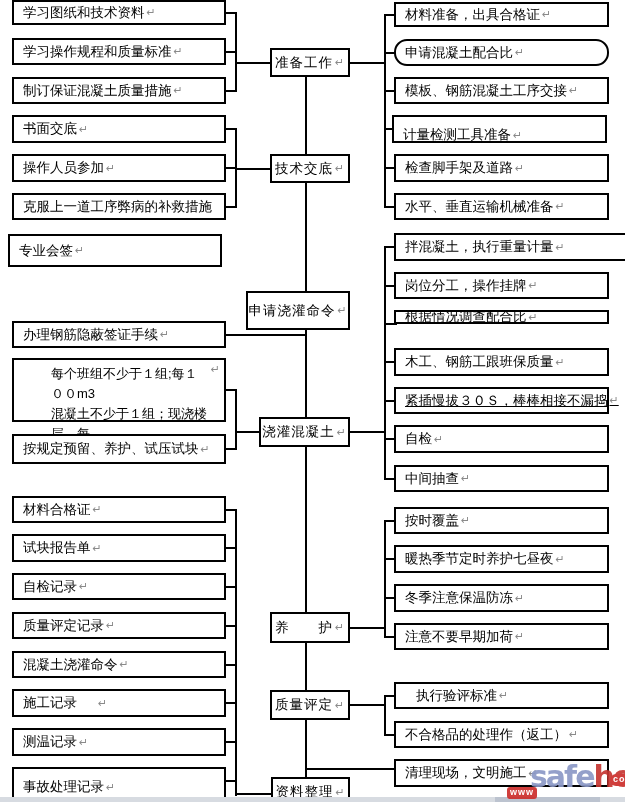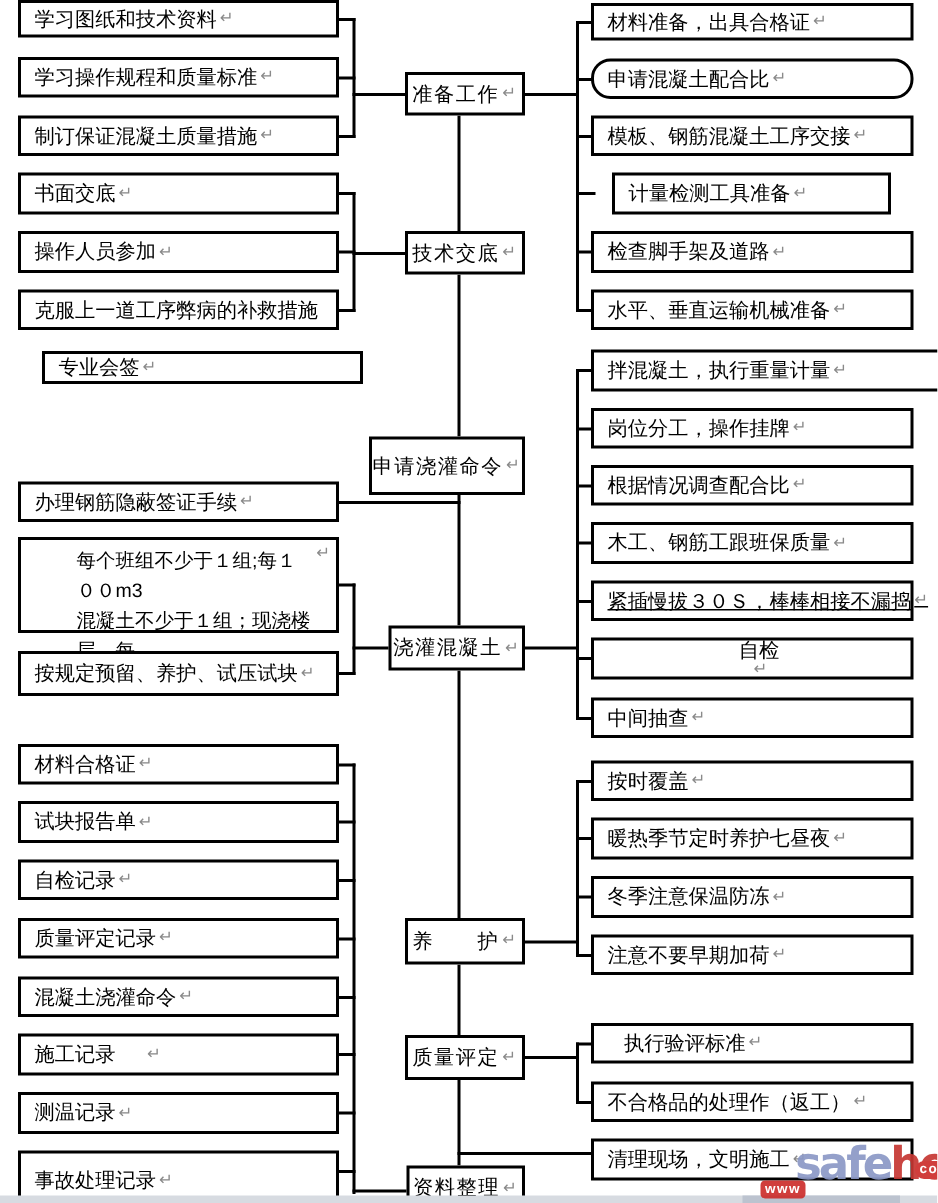--- a/index.html
+++ b/index.html
@@ -55,21 +55,21 @@
       <span class="lbl">书面交底</span>
       <span class="mark">↵</span>
     </div>
     <div class="box" style="left: 12px; top: 154px; width: 214px; height: 28px;">
       <span class="lbl">操作人员参加</span>
       <span class="mark">↵</span>
     </div>
     <div class="box" style="left: 12px; top: 193px; width: 214px; height: 27px;">
       <span class="lbl">克服上一道工序弊病的补救措施</span>
     </div>
-    <div class="box" style="left: 28px; top: 234px; width: 214px; height: 22px; text-align: right;">
+    <div class="box" style="left: 8px; top: 234px; width: 214px; height: 33px; text-align: right;">
       <span class="lbl">专业会签</span>
       <span class="mark">↵</span>
     </div>
     <div class="box" style="left: 12px; top: 321px; width: 214px; height: 27px;">
       <span class="lbl">办理钢筋隐蔽签证手续</span>
       <span class="mark">↵</span>
     </div>
     <div class="box multiline" style="left: 12px; top: 358px; width: 214px; height: 64px; padding-left: 37px;">
       <span class="lbl">每个班组不少于１组;每１００m3
 混凝土不少于１组；现浇楼层，每
@@ -117,53 +117,53 @@
       <span class="mark">↵</span>
     </div>
     <div class="box" style="left: 394px; top: 39px; width: 215px; height: 27px; border-radius: 13px;">
       <span class="lbl">申请混凝土配合比</span>
       <span class="mark">↵</span>
     </div>
     <div class="box" style="left: 394px; top: 77px; width: 215px; height: 27px;">
       <span class="lbl">模板、钢筋混凝土工序交接</span>
       <span class="mark">↵</span>
     </div>
-    <div class="box" style="left: 408px; top: 115px; width: 186px; height: 28px;">
+    <div class="box" style="left: 392px; top: 115px; width: 215px; height: 28px; align-items: flex-end;">
       <span class="lbl">计量检测工具准备</span>
       <span class="mark">↵</span>
     </div>
     <div class="box" style="left: 394px; top: 154px; width: 215px; height: 28px;">
       <span class="lbl">检查脚手架及道路</span>
       <span class="mark">↵</span>
     </div>
     <div class="box" style="left: 394px; top: 193px; width: 215px; height: 27px;">
       <span class="lbl">水平、垂直运输机械准备</span>
       <span class="mark">↵</span>
     </div>
     <div class="box" style="left: 394px; top: 233px; width: 250px; height: 28px;">
       <span class="lbl">拌混凝土，执行重量计量</span>
       <span class="mark">↵</span>
     </div>
     <div class="box" style="left: 394px; top: 272px; width: 215px; height: 27px;">
       <span class="lbl">岗位分工，操作挂牌</span>
       <span class="mark">↵</span>
     </div>
-    <div class="box" style="left: 394px; top: 310px; width: 215px; height: 27px;">
+    <div class="box" style="left: 394px; top: 310px; width: 215px; height: 14px;">
       <span class="lbl">根据情况调查配合比</span>
       <span class="mark">↵</span>
     </div>
     <div class="box" style="left: 394px; top: 348px; width: 215px; height: 28px;">
       <span class="lbl">木工、钢筋工跟班保质量</span>
       <span class="mark">↵</span>
     </div>
     <div class="box" style="left: 394px; top: 387px; width: 215px; height: 27px; text-decoration: underline;">
       <span class="lbl">紧插慢拔３０Ｓ，棒棒相接不漏捣</span>
       <span class="mark">↵</span>
     </div>
-    <div class="box" style="left: 394px; top: 425px; width: 215px; height: 28px; flex-direction: column;">
+    <div class="box" style="left: 394px; top: 425px; width: 215px; height: 28px;">
       <span class="lbl">自检</span>
       <span class="mark">↵</span>
     </div>
     <div class="box" style="left: 394px; top: 465px; width: 215px; height: 27px;">
       <span class="lbl">中间抽查</span>
       <span class="mark">↵</span>
     </div>
     <div class="box" style="left: 394px; top: 507px; width: 215px; height: 27px;">
       <span class="lbl">按时覆盖</span>
       <span class="mark">↵</span>

